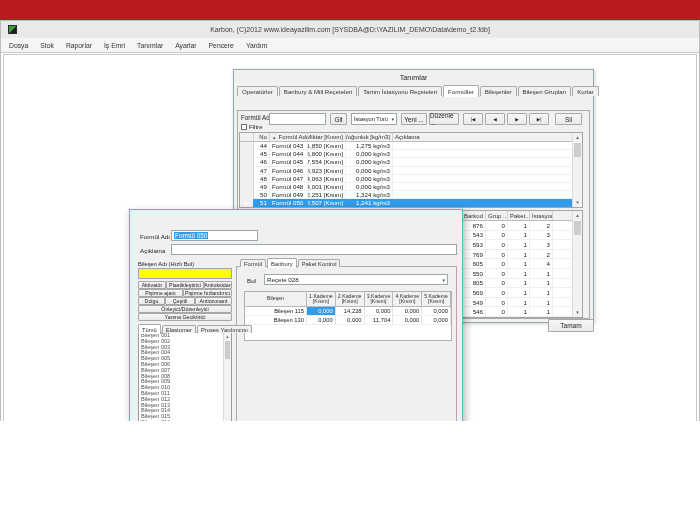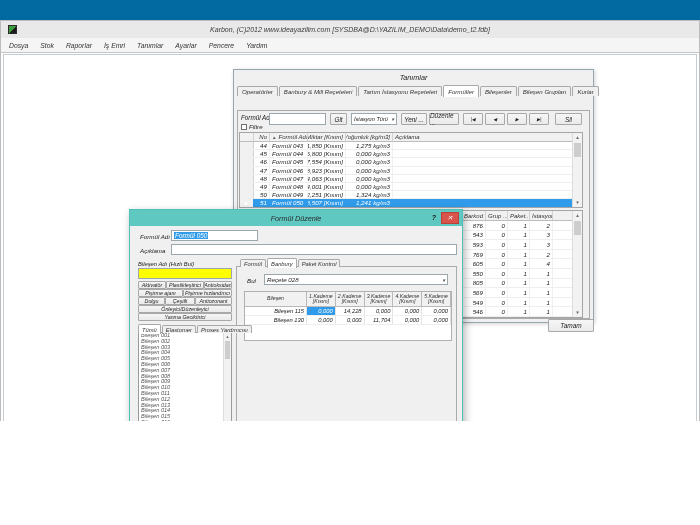--- a/index.html
+++ b/index.html
@@ -1,17 +1,17 @@
 <!DOCTYPE html>
 <html><head>
 <meta charset="utf-8">
 <style>
   * { box-sizing: border-box; margin: 0; padding: 0; }
   body { background:#fff; font-family:"Liberation Sans", sans-serif; }
-  .screen { position:relative; width:700px; height:421px; background:#0369a1; overflow:hidden;font-style:italic; }
+  .screen { position:relative; width:700px; height:421px; background:#b91c1c; overflow:hidden; }
 
   
   .appwin { position:absolute; left:0; top:20px; width:700px; height:477px; background:#fff; border:1px solid #bcbcbc; }
   .titlebar { position:relative; height:17px; background:#e9e9e9; display:flex; align-items:center; }
   .app-icon { width:9px; height:9px; margin-left:7px; border:1px solid #2b2b2b; background:linear-gradient(135deg,#3d9c3d 55%, #1c1c1c 55%); z-index:1; }
   .app-title { position:absolute; left:0; right:0; text-align:center; font-size:7px; color:#3c3c3c; }
   .menubar { height:15px; background:#f5f5f5; display:flex; align-items:center; padding-left:2px; border-bottom:1px solid #c6c6c6; }
   .menu-item { font-size:6.8px; color:#333; padding:0 6px; }
   .client { position:absolute; left:2px; right:2px; top:33px; bottom:13px; background:#ffffff; border:1px solid #c4ccd1; }
   .statusbar { position:absolute; left:0; right:0; bottom:0; height:12px; background:#f0f0f0; border-top:1px solid #d2d2d2; display:flex; align-items:center; padding-left:4px; font-size:6.6px; color:#333; }
@@ -430,25 +430,20 @@
               <span class="sa dn">▼</span>
               <span class="thumb"></span>
             </div>
           </div>
 
           <span class="btn tamam-btn">Tamam</span>
         </div>
       </div>
 
       <div class="dlg">
-        <div class="dlg-title">
-          <span class="dlg-title-text">Formül Düzenle</span>
-          <span class="dlg-help">?</span>
-          <span class="dlg-close">✕</span>
-        </div>
 
         <span class="f-label" style="left:10px;top:23px;">Formül Adı</span>
         <span class="inp" style="position:absolute;left:41px;top:20px;width:87px;height:11px;">
             <span class="sel-text">Formül 050</span>
           </span>
 
         <span class="f-label" style="left:10px;top:37px;">Açıklama</span>
         <span class="inp" style="position:absolute;left:41px;top:34px;width:286px;height:11px;"></span>
 
         <span class="f-label" style="left:8px;top:51px;font-size:5.8px;">Bileşen Adı (Hızlı Bul)</span>

